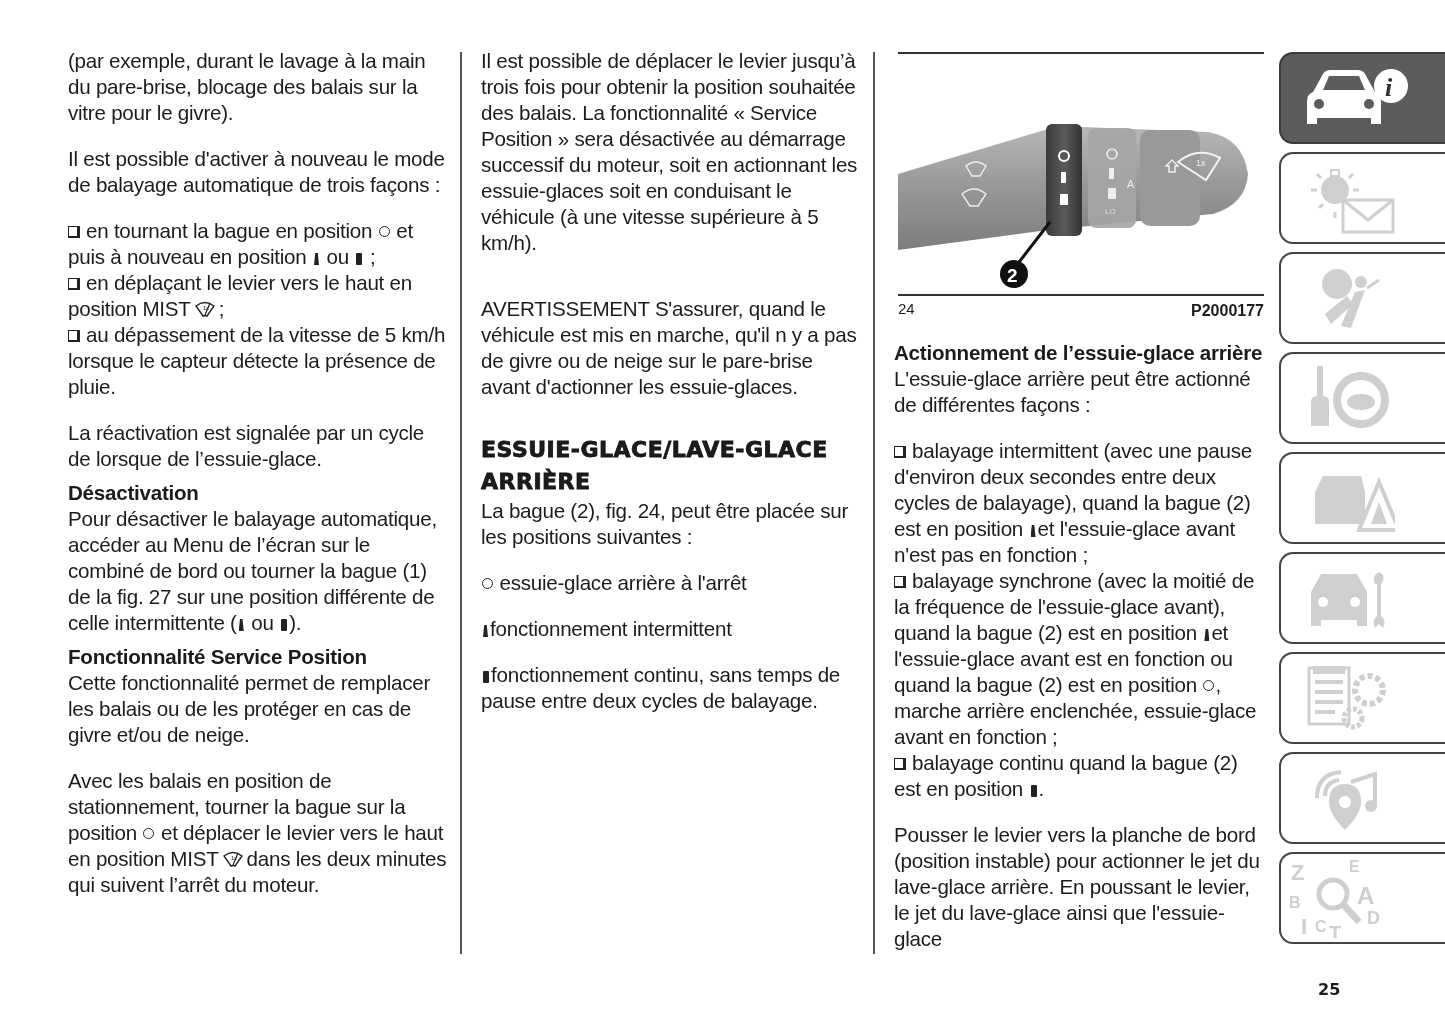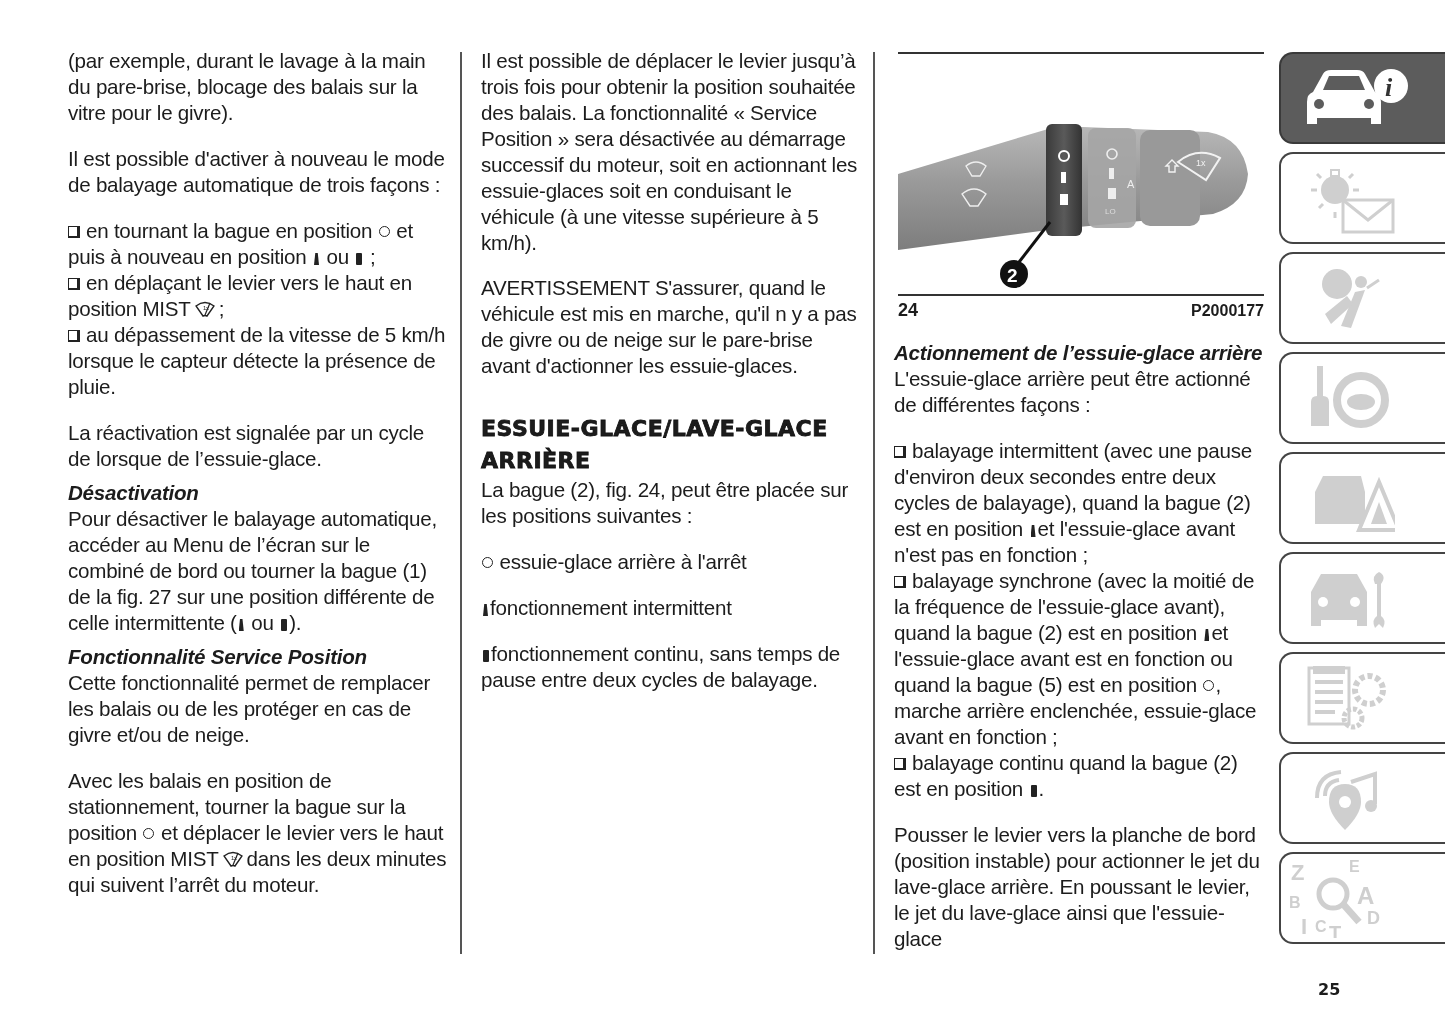--- a/index.html
+++ b/index.html
@@ -5,33 +5,33 @@
   html,body{margin:0;padding:0;background:#fff;}
   body{width:1445px;height:1018px;position:relative;overflow:hidden;
        font-family:"Liberation Sans",sans-serif;color:#1c1c1c;}
   .col{position:absolute;top:48px;font-size:20.6px;line-height:26px;letter-spacing:-0.25px;}
   .col p{margin:0;}
   .col .gap{margin-top:20px;}
   .colA{left:68px;width:382px;}
   .colB{left:481px;width:385px;}
   .colC{left:894px;width:372px;top:340px;}
   .vrule{position:absolute;width:2px;background:#555;}
-  .h3{font-weight:bold;margin-top:8px !important;font-style:italic;}
+  .h3{font-weight:bold;margin-top:8px !important;}
   .h2{font-family:"DejaVu Sans",sans-serif;font-weight:900;font-size:22px;line-height:32px;
       letter-spacing:0.5px;text-transform:uppercase;-webkit-text-stroke:0.8px #111;margin-top:34px !important;}
   .bul{display:inline-block;width:12px;height:12px;border:1.6px solid #222;border-right-width:3px;border-bottom-width:2.5px;
        box-sizing:border-box;margin-right:6px;vertical-align:0px;}
   .sym-o{display:inline-block;width:9px;height:9px;border:1.6px solid #222;border-radius:50%;vertical-align:1px;margin:0 1px;}
   .sym-i{display:inline-block;width:5px;height:12px;background:#222;clip-path:polygon(25% 0,75% 0,100% 100%,0 100%);vertical-align:-1px;margin:0 2px;}
   .sym-c{display:inline-block;width:6px;height:12px;background:#222;vertical-align:-1px;margin:0 2px;border-radius:1px;}
   .mist{display:inline-block;vertical-align:-2px;margin:0 3px;}
   .fig{position:absolute;left:898px;top:52px;width:366px;}
   .fig .topline{height:2px;background:#333;}
   .fig .botline{position:absolute;top:242px;left:0;width:366px;height:2px;background:#333;}
-  .fig .cap-num{position:absolute;top:248px;left:0;font-size:18px;font-weight:bold;}
+  .fig .cap-num{position:absolute;top:248px;left:0;font-size:15px;font-weight:normal;}
   .fig .cap-code{position:absolute;top:250px;right:0;font-size:16px;font-weight:bold;}
   .tabs{position:absolute;left:1279px;top:52px;width:166px;}
   .tab{position:absolute;left:0;width:166px;height:92px;border:2px solid #444;border-right:none;border-radius:14px 0 0 14px;box-sizing:border-box;background:#fff;}
   .tab.active{background:#5c5c5c;border-color:#3a3a3a;}
   .tab svg{position:absolute;left:14px;top:8px;}
   .pagenum{position:absolute;left:1318px;top:980px;font-family:"DejaVu Sans",sans-serif;font-weight:900;font-size:16px;}
 </style>
 </head>
 <body>
 
@@ -74,21 +74,21 @@
         <line x1="11" y1="15" x2="16" y2="3" stroke="#222" stroke-width="1.2"></line>
         <text x="9" y="10" font-size="6" font-family="Liberation Sans, sans-serif" fill="#222">1x</text>
       </svg><span>dans les deux minutes qui suivent l’arrêt du moteur.</span>
   </p>
 </div>
 
 <div class="vrule" style="left:460px;top:52px;height:902px;"></div>
 
 <div class="col colB">
   <p>Il est possible de déplacer le levier jusqu’à trois fois pour obtenir la position souhaitée des balais. La fonctionnalité « Service Position » sera désactivée au démarrage successif du moteur, soit en actionnant les essuie-glaces soit en conduisant le véhicule (à une vitesse supérieure à 5 km/h).</p>
-  <p style="margin-top:19px">AVERTISSEMENT S'assurer, quand le véhicule est mis en marche, qu'il n y a pas de givre ou de neige sur le pare-brise avant d'actionner les essuie-glaces.</p>
+  <p style="margin-top:40px">AVERTISSEMENT S'assurer, quand le véhicule est mis en marche, qu'il n y a pas de givre ou de neige sur le pare-brise avant d'actionner les essuie-glaces.</p>
   <p class="h2">ESSUIE-GLACE/LAVE-GLACE ARRIÈRE</p>
   <p>La bague (2), fig. 24, peut être placée sur les positions suivantes :</p>
   <p class="gap"><span class="sym-o"></span> <span>essuie-glace arrière à l'arrêt</span></p>
   <p class="gap"><span class="sym-i"></span><span>fonctionnement intermittent</span></p>
   <p class="gap"><span class="sym-c"></span><span>fonctionnement continu, sans temps de pause entre deux cycles de balayage.</span></p>
 </div>
 
 <div class="vrule" style="left:873px;top:52px;height:902px;"></div>
 
 <div class="fig">
@@ -134,21 +134,21 @@
 
 <div class="col colC">
   <p class="h3" style="margin-top:0 !important">Actionnement de l’essuie-glace arrière</p>
   <p>L'essuie-glace arrière peut être actionné de différentes façons :</p>
   <p class="gap">
     <span class="bul"></span><span>balayage intermittent (avec une pause d'environ deux secondes entre deux cycles de balayage), quand la bague (2) est en position</span>
     <span class="sym-i"></span><span>et l'essuie-glace avant n'est pas en fonction ;</span>
   </p>
   <p>
     <span class="bul"></span><span>balayage synchrone (avec la moitié de la fréquence de l'essuie-glace avant), quand la bague (2) est en position</span>
-    <span class="sym-i"></span><span>et l'essuie-glace avant est en fonction ou quand la bague (5) est en position</span>
+    <span class="sym-i"></span><span>et l'essuie-glace avant est en fonction ou quand la bague (2) est en position</span>
     <span class="sym-o"></span><span>, marche arrière enclenchée, essuie-glace avant en fonction ;</span>
   </p>
   <p>
     <span class="bul"></span><span>balayage continu quand la bague (2) est en position</span>
     <span class="sym-c"></span><span>.</span>
   </p>
   <p class="gap">Pousser le levier vers la planche de bord (position instable) pour actionner le jet du lave-glace arrière. En poussant le levier, le jet du lave-glace ainsi que l'essuie-glace</p>
 </div>
 
 <div class="tabs">

